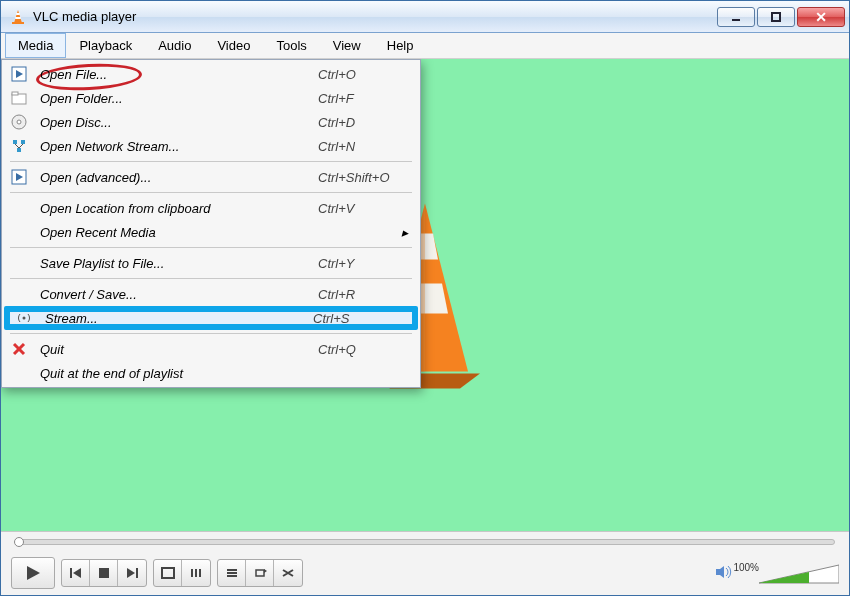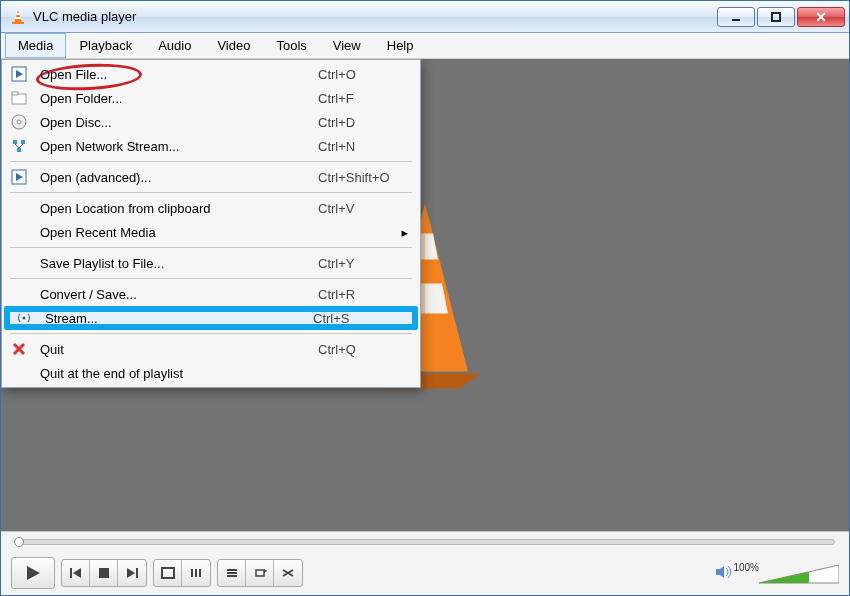--- a/index.html
+++ b/index.html
@@ -66,22 +66,23 @@
     border-radius:0;
   }
   .menu-item.active {
     background:#eaf3fd;
     border:1px solid #8bb5e2;
   }
   
   .video-area {
     position: relative;
     flex: 1;
-    background: #737373;
+    background: #86efac;
     overflow: hidden;
+    font-style: italic;
   }
   .cone-wrap {
     position:absolute;
     left:50%; top:50%;
     transform: translate(-50%,-50%);
   }
   
   .dropdown {
     position:absolute;
     top:0; left:0px;

